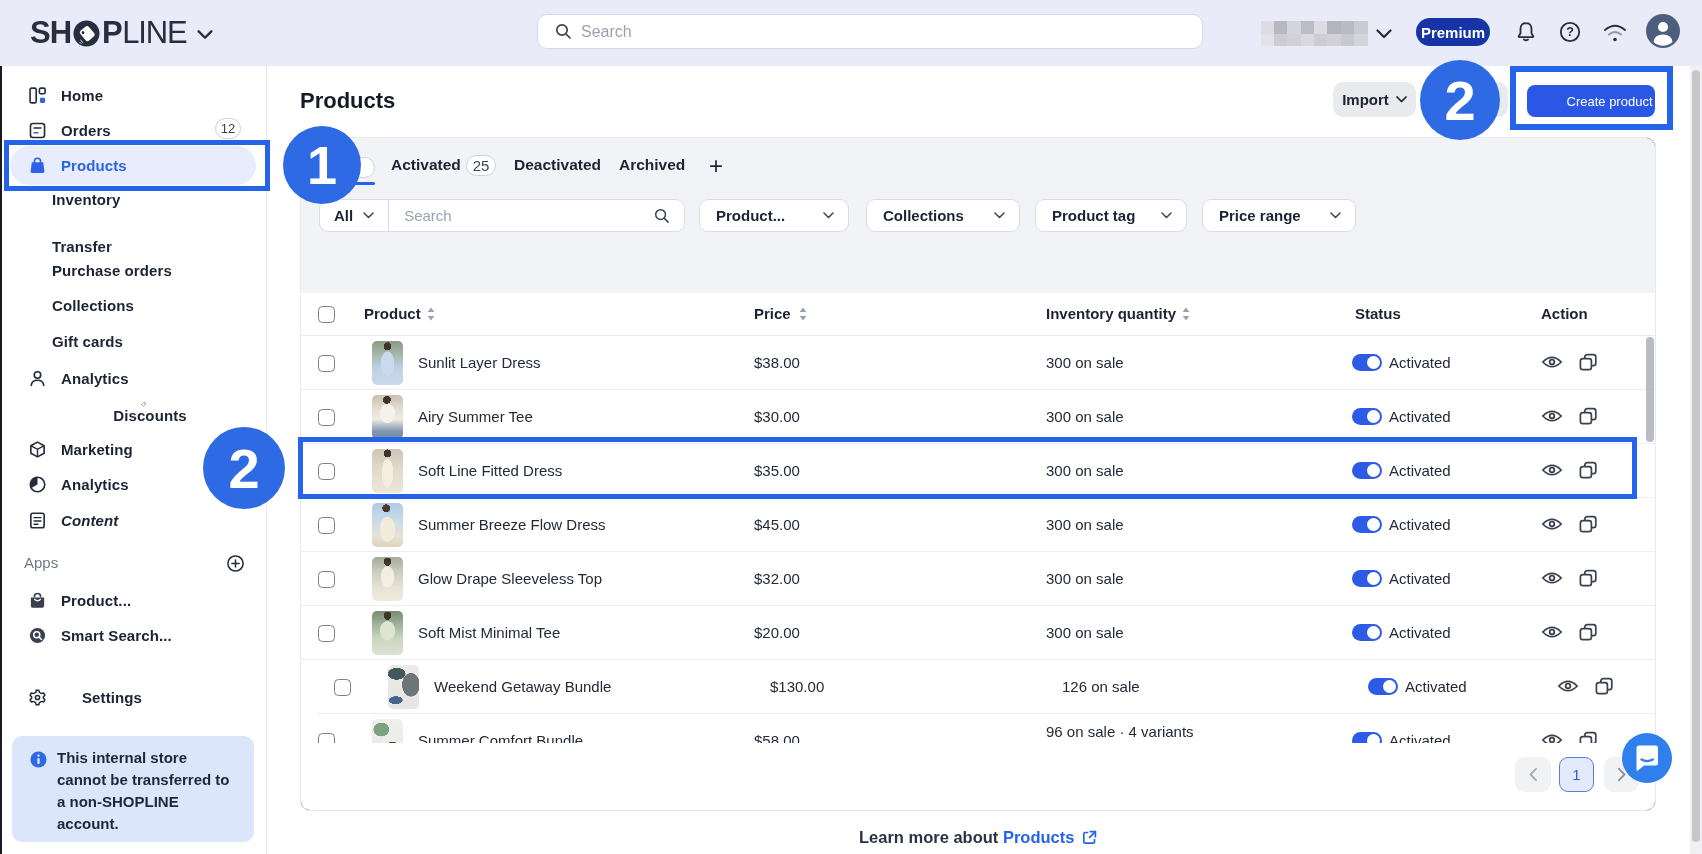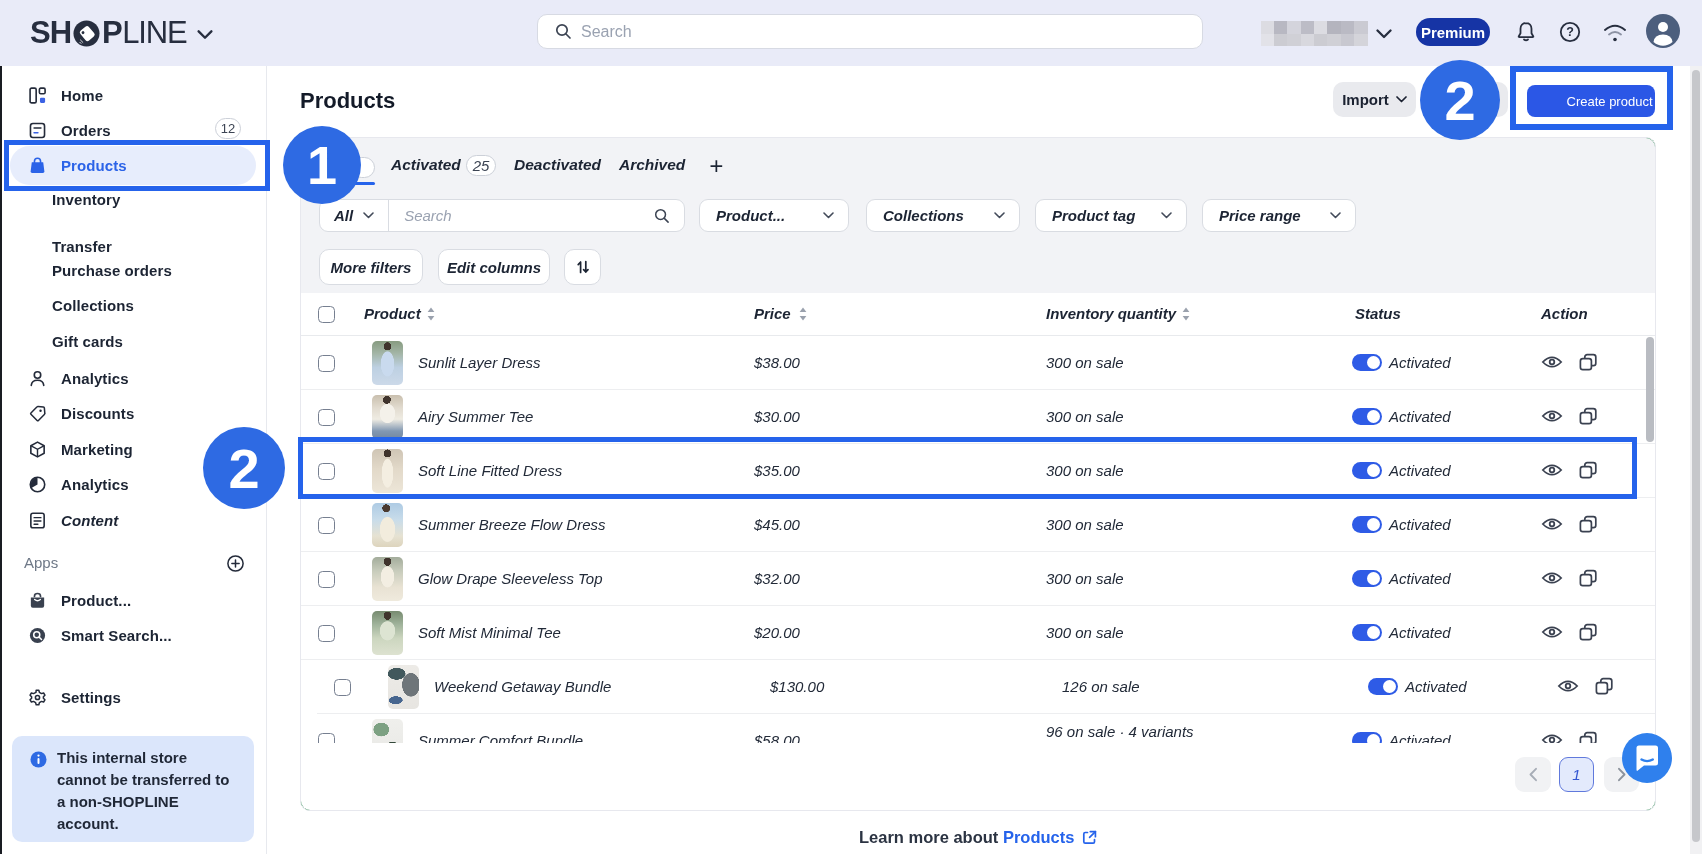--- a/index.html
+++ b/index.html
@@ -143,21 +143,21 @@
   <div class="abs nav-text" style="left:50px;top:267px;">Gift cards</div>
 
   <div class="abs" style="left:26px;top:301px;width:230px;height:22px;display:flex;align-items:center;">
     <svg width="19" height="19" viewBox="0 0 20 20">
       <circle cx="10" cy="6.3" r="3.4" fill="none" stroke="#242b3a" stroke-width="1.7"></circle>
       <path d="M3.4 17.2 Q4 11.8 10 11.8 Q16 11.8 16.6 17.2" fill="none" stroke="#242b3a" stroke-width="1.7" stroke-linecap="round"></path>
     </svg>
     <span class="nav-text" style="margin-left:14px;">Analytics</span>
   </div>
 
-  <div class="abs" style="left:26px;top:336px;width:230px;height:22px;display:flex;align-items:center;">
+  <div class="abs" style="left:26px;top:336px;width:230px;height:22px;display:flex;align-items:center;flex-direction:column;">
     <svg width="19" height="19" viewBox="0 0 20 20">
       <path d="M10.6 2.6 L16.2 3.1 Q17.1 3.2 17.2 4.1 L17.7 9.7 Q17.8 10.5 17.2 11.1 L11 17.3 Q10.3 18 9.6 17.3 L3.1 10.8 Q2.4 10.1 3.1 9.4 L9.3 3.2 Q9.9 2.55 10.6 2.6 Z" fill="none" stroke="#242b3a" stroke-width="1.6" stroke-linejoin="round"></path>
       <circle cx="13.2" cy="7" r="1.3" fill="#242b3a"></circle>
     </svg>
     <span class="nav-text" style="margin-left:14px;">Discounts</span>
   </div>
 
   <div class="abs" style="left:26px;top:372px;width:230px;height:22px;display:flex;align-items:center;">
     <svg width="19" height="19" viewBox="0 0 20 20">
       <path d="M10 2.2 L17 6 L17 14 L10 17.8 L3 14 L3 6 Z" fill="none" stroke="#242b3a" stroke-width="1.7" stroke-linejoin="round"></path>
@@ -202,21 +202,21 @@
 
   <div class="abs" style="left:26px;top:558px;width:230px;height:22px;display:flex;align-items:center;">
     <svg width="19" height="19" viewBox="0 0 20 20">
       <circle cx="10" cy="10" r="8" fill="#39414f"></circle>
       <circle cx="9.2" cy="9.2" r="3.2" fill="none" stroke="#fff" stroke-width="1.6"></circle>
       <line x1="11.6" y1="11.6" x2="14.2" y2="14.2" stroke="#fff" stroke-width="1.6" stroke-linecap="round"></line>
     </svg>
     <span class="nav-text" style="margin-left:14px;">Smart Search...</span>
   </div>
 
-  <div class="abs" style="left:26px;top:620px;width:230px;height:22px;display:flex;align-items:center;">
+  <div class="abs" style="left:26px;top:620px;width:230px;height:22px;display:flex;align-items:center;gap:21px;">
     <svg width="19" height="19" viewBox="0 0 20 20">
       <path d="M8.6 2.4 L11.4 2.4 L12 4.6 L14.2 5.9 L16.4 5.2 L17.8 7.6 L16.2 9.3 L16.2 10.7 L17.8 12.4 L16.4 14.8 L14.2 14.1 L12 15.4 L11.4 17.6 L8.6 17.6 L8 15.4 L5.8 14.1 L3.6 14.8 L2.2 12.4 L3.8 10.7 L3.8 9.3 L2.2 7.6 L3.6 5.2 L5.8 5.9 L8.4 4.6 Z" fill="none" stroke="#242b3a" stroke-width="1.6" stroke-linejoin="round"></path>
       <circle cx="10" cy="10" r="2.2" fill="none" stroke="#242b3a" stroke-width="1.6"></circle>
     </svg>
     <span class="nav-text" style="margin-left:14px;">Settings</span>
   </div>
 
   <div class="abs" style="left:10px;top:670px;width:242px;height:106px;background:#dbe6fb;border-radius:10px;">
     <svg width="17" height="17" viewBox="0 0 17 17" style="position:absolute;left:18px;top:15px;">
       <circle cx="8.5" cy="8.5" r="8" fill="#2e6ae3"></circle>
@@ -235,21 +235,21 @@
       <path d="M1 1 L5.5 5.5 L10 1" fill="none" stroke="#1b2231" stroke-width="1.7" stroke-linecap="round" stroke-linejoin="round"></path>
     </svg>
 </div>
 
 <div class="abs" style="left:1428px;top:82px;width:80px;height:35px;background:#e9eaee;border-radius:10px;"></div>
 
 <div class="abs" style="left:1527px;top:85px;width:128px;height:32px;background:#2b57e6;border-radius:8px;display:flex;align-items:center;justify-content:center;">
   <span style="font-size:13px;font-weight:400;color:#fff;margin-left:37px;">Create product</span>
 </div>
 
-<div class="abs" id="card" style="left:300px;top:137px;width:1356px;height:674px;background:#15803d;border:1px solid #e7e8ee;border-radius:10px;overflow:hidden;font-style:italic;">
+<div class="abs" id="card" style="left:300px;top:137px;width:1356px;height:674px;background:#15803d;border:1px solid #e7e8ee;border-radius:10px;overflow:hidden;">
 
   <div class="abs" style="left:0;top:0;width:1354px;height:155px;background:#f2f3f6;"></div>
 
   <div class="abs" id="tabs" style="left:0;top:10px;width:1354px;height:38px;">
     <span class="abs" style="left:18px;top:8px;font-size:15.5px;font-weight:600;color:#1c2433;">All</span>
     <span class="abs" style="left:50px;top:9px;width:24px;height:21px;border:1px solid #ccd0d8;background:#fff;border-radius:11px;"></span>
     <span class="abs" style="left:90px;top:8px;font-size:15.5px;font-weight:600;color:#1c2433;">Activated</span>
     <span class="abs" style="left:165px;top:7px;width:30px;height:21px;border:1px solid #ccd0d8;background:#fff;border-radius:11px;font-size:15px;color:#3c4453;display:flex;align-items:center;justify-content:center;">25</span>
     <span class="abs" style="left:213px;top:8px;font-size:15.5px;font-weight:600;color:#1c2433;">Deactivated</span>
     <span class="abs" style="left:318px;top:8px;font-size:15.5px;font-weight:600;color:#1c2433;">Archived</span>
@@ -291,30 +291,20 @@
         </svg>
       </div>
     <div class="abs drop" style="left:901px;top:0;width:154px;height:33px;">
         <span>Price range</span>
         <svg width="11" height="7" viewBox="0 0 11 7">
           <path d="M1 1 L5.5 5.5 L10 1" fill="none" stroke="#434b5a" stroke-width="1.6" stroke-linecap="round" stroke-linejoin="round"></path>
         </svg>
       </div>
   </div>
 
-  <div class="abs" id="filters2" style="left:0;top:111px;width:1354px;height:36px;">
-    <div class="abs btn2" style="left:18px;top:0;width:104px;">More filters</div>
-    <div class="abs btn2" style="left:137px;top:0;width:112px;">Edit columns</div>
-    <div class="abs btn2" style="left:263px;top:0;width:37px;">
-      <svg width="14" height="16" viewBox="0 0 14 16">
-        <path d="M4.6 13.5 L4.6 3 M4.6 3 L2.2 5.6" fill="none" stroke="#1c2433" stroke-width="1.7" stroke-linecap="round" stroke-linejoin="round"></path>
-        <path d="M9.8 2.5 L9.8 13 M9.8 13 L7.6 10.6 M9.8 13 L12 10.6" fill="none" stroke="#1c2433" stroke-width="1.7" stroke-linecap="round" stroke-linejoin="round"></path>
-      </svg>
-    </div>
-  </div>
 
   <div class="abs" id="table" style="left:0;top:155px;width:1354px;height:450px;background:#fff;overflow:hidden;">
 
     <div class="abs" style="left:0;top:0;width:1354px;height:43px;border-bottom:1px solid #e8eaed;">
       <div class="chk abs" style="left:17px;top:13px;"></div>
       <span class="hdr abs" style="left:63px;top:12px;">Product</span>
       <svg class="abs" width="10" height="14" viewBox="0 0 10 14" style="left:125px;top:14px;">
           <path d="M5 0.5 L8.4 5 L1.6 5 Z" fill="#9aa1ad"></path>
           <path d="M5 13.5 L1.6 9 L8.4 9 Z" fill="#9aa1ad"></path>
         </svg>

